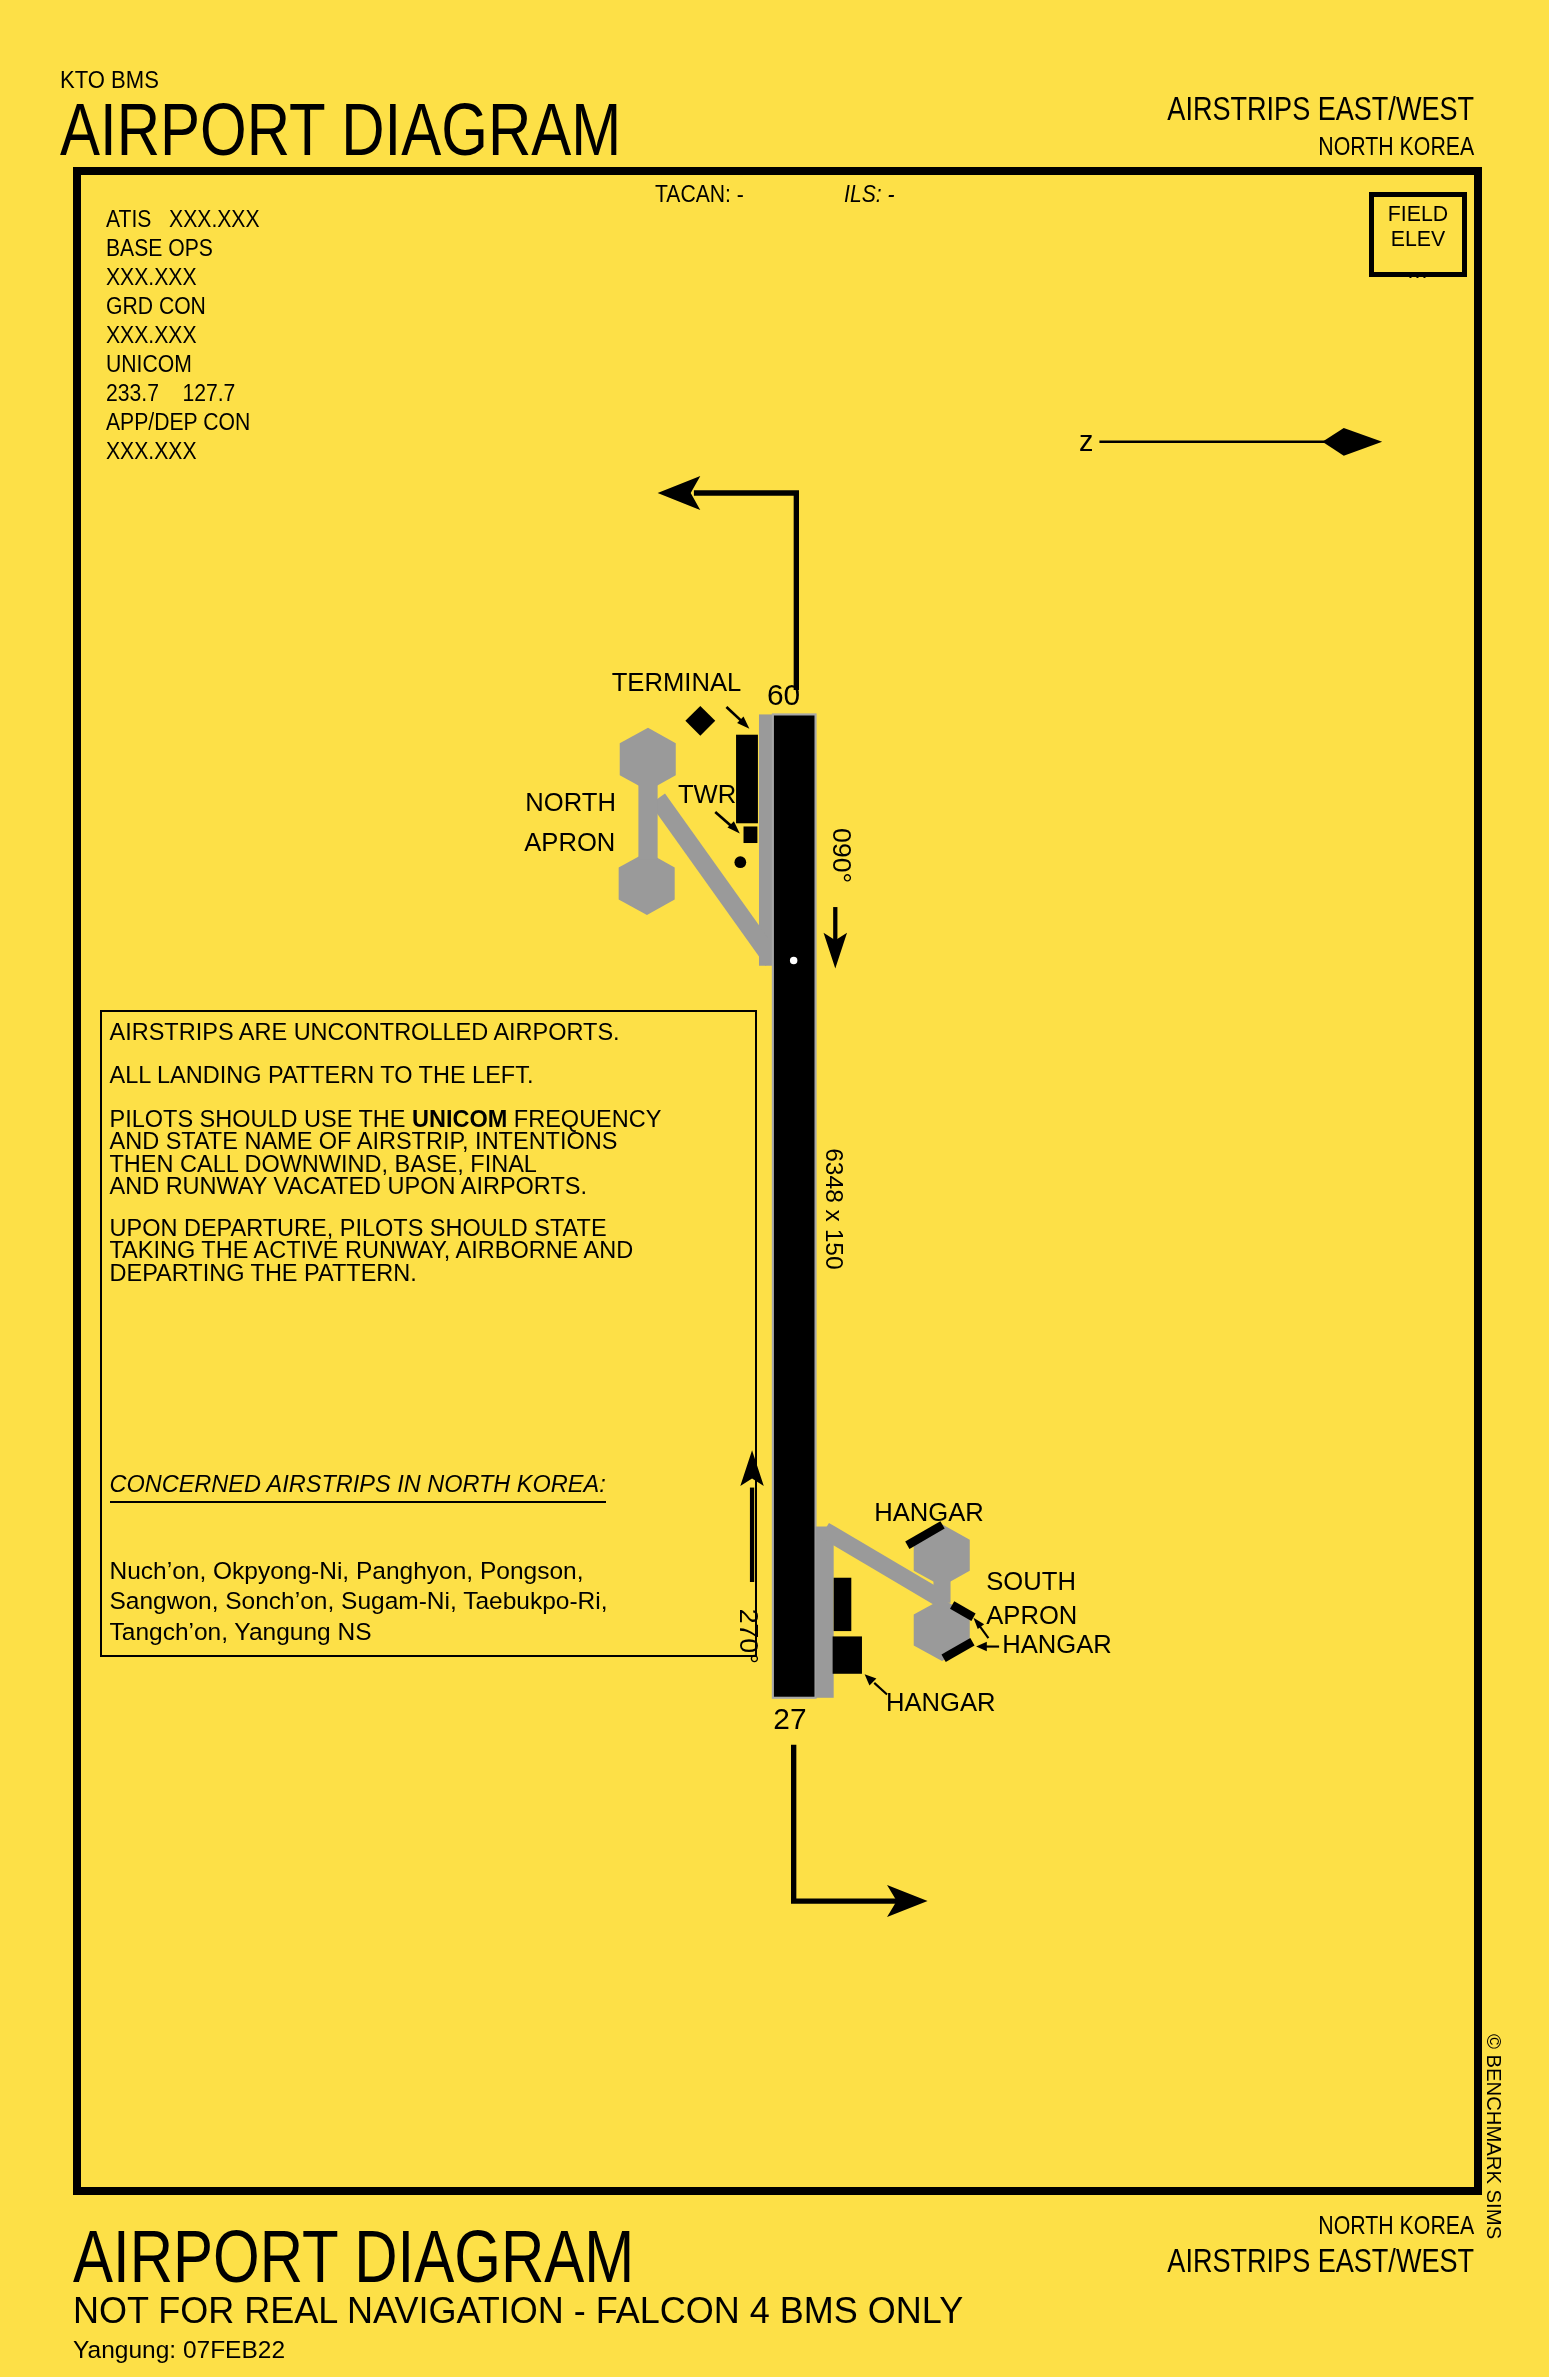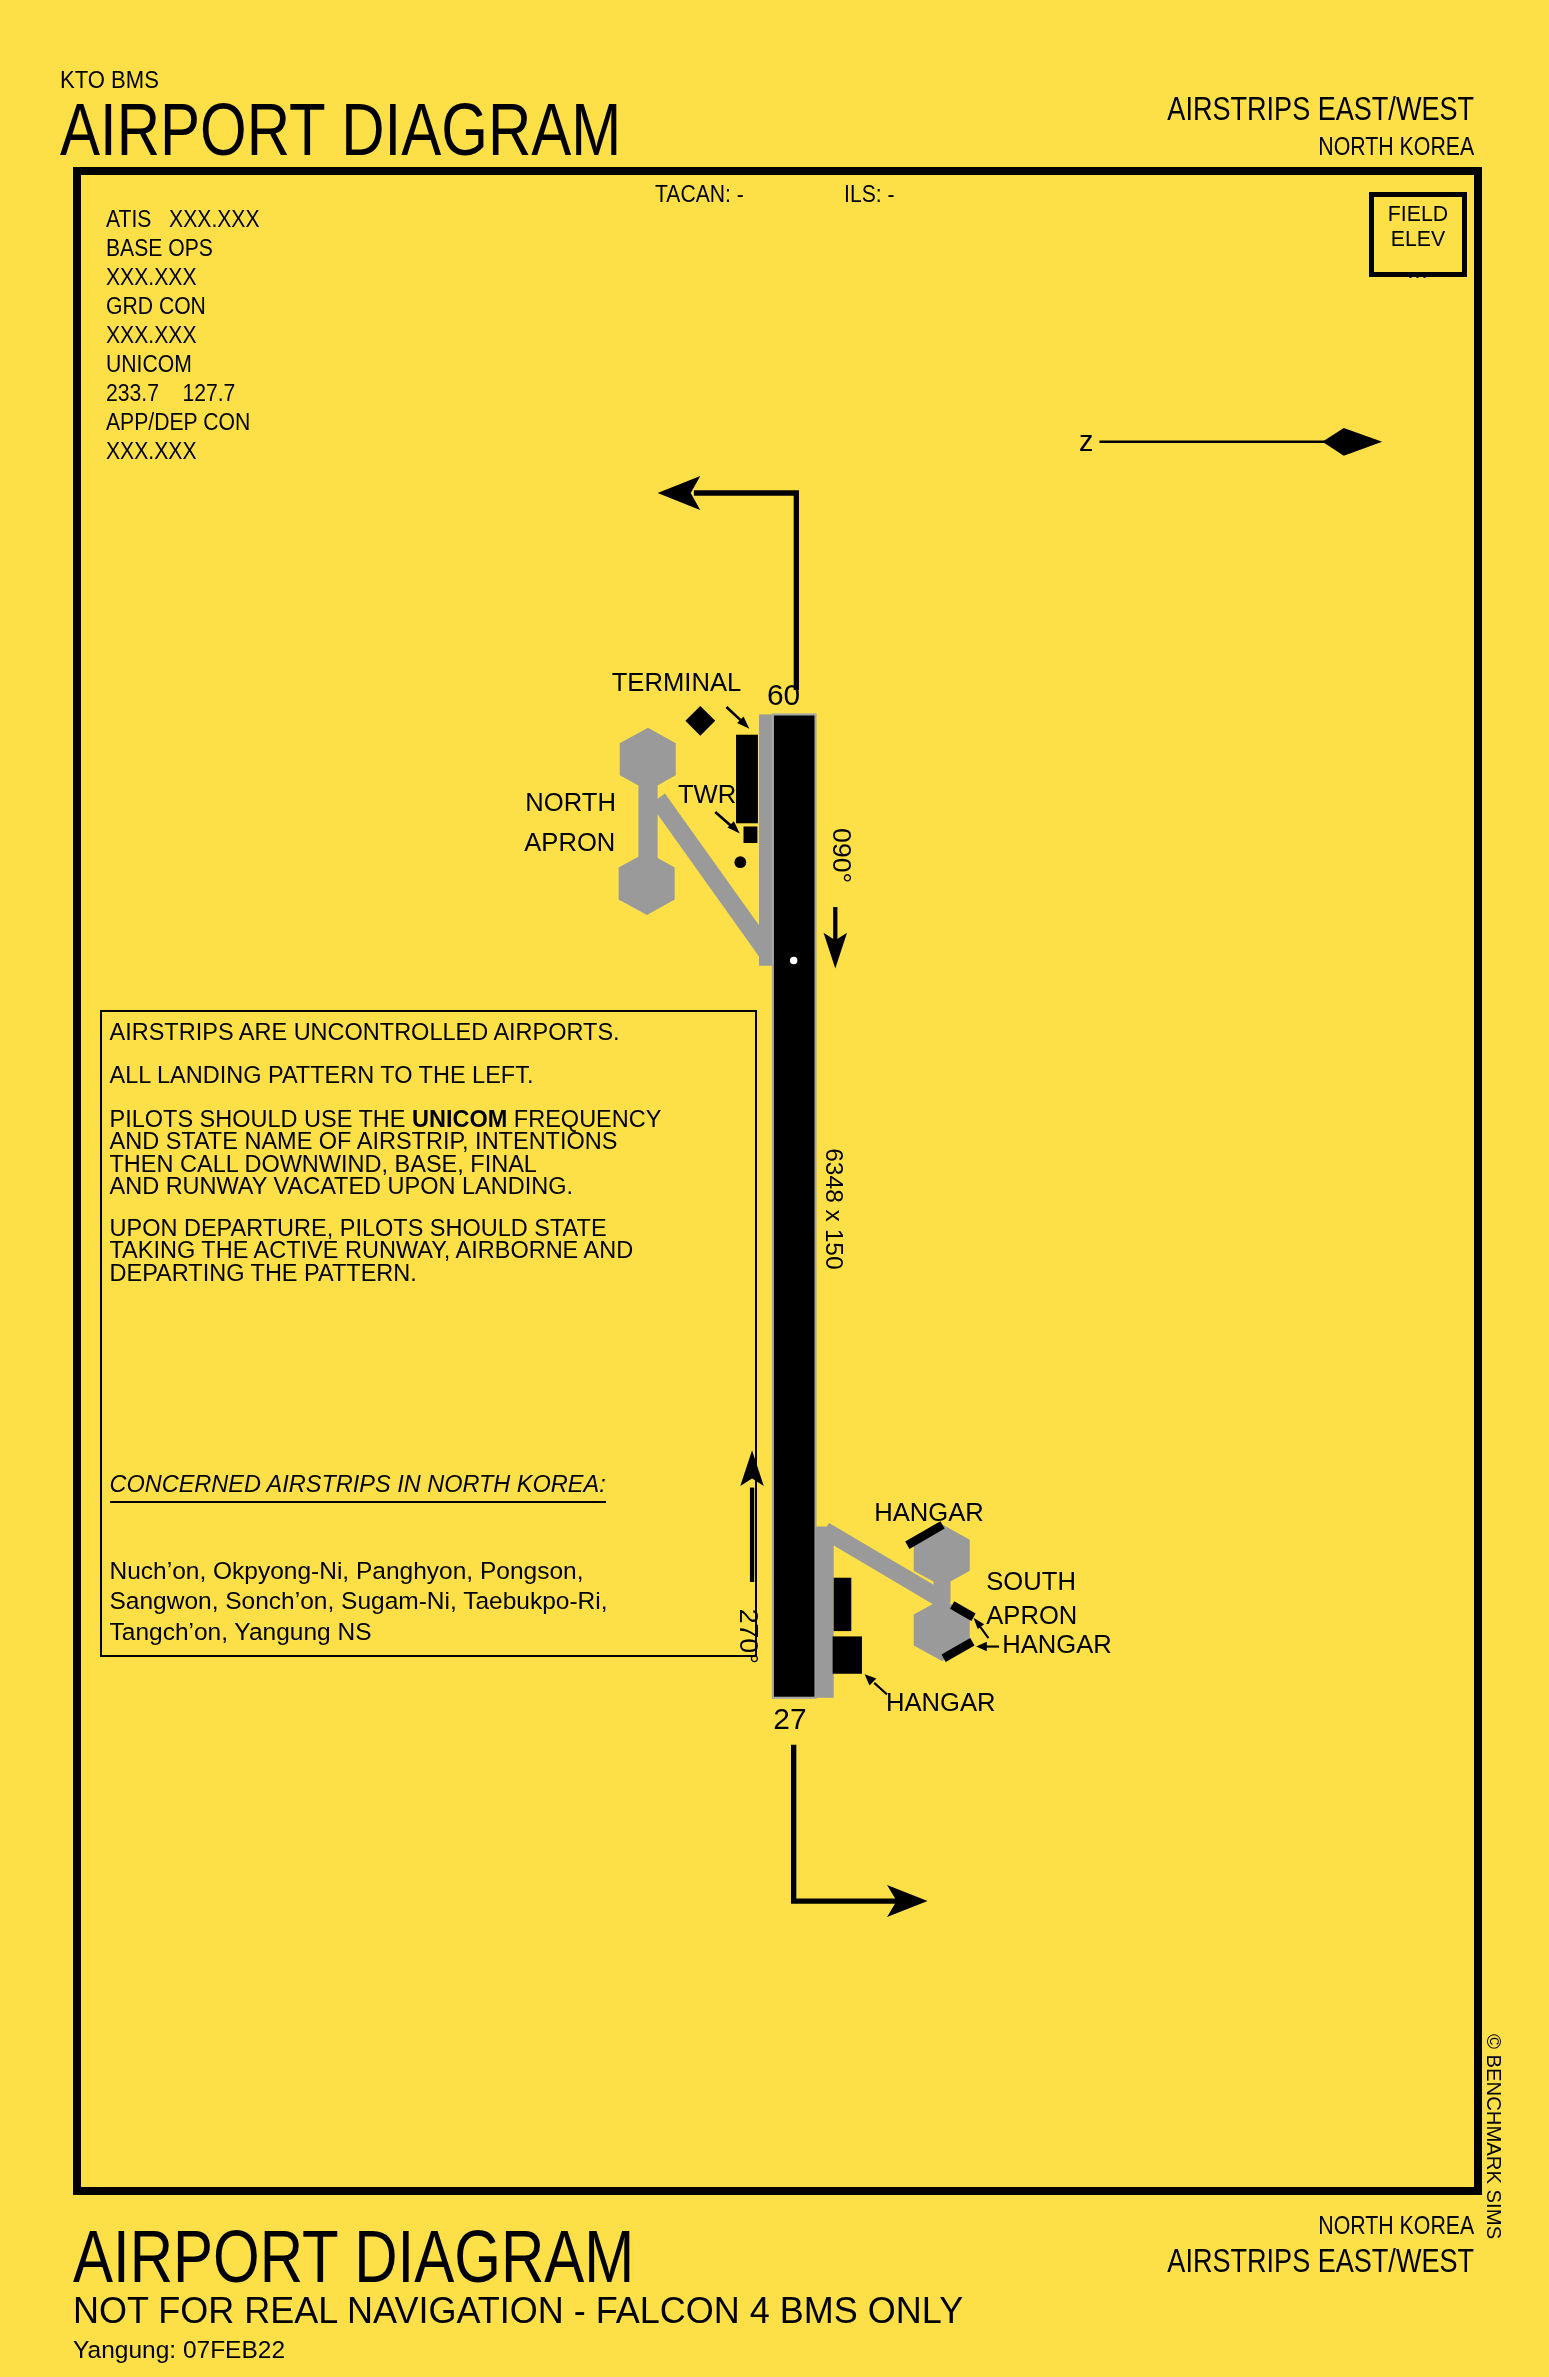--- a/index.html
+++ b/index.html
@@ -7,21 +7,21 @@
         font-family:"Liberation Sans",sans-serif;color:#000;}
   .abs{position:absolute;}
   .cond-l{display:inline-block;transform:scaleX(.9);transform-origin:0 0;}
   .cond-t{display:inline-block;transform:scaleX(.8);transform-origin:0 0;}
   .cond-r{display:inline-block;transform:scaleX(.82);transform-origin:100% 0;}
   .pre{white-space:pre;}
   #main-box{position:absolute;left:73px;top:167px;width:1409px;height:2028px;
             border:8px solid #000;box-sizing:border-box;background:transparent;}
   #comm{left:80px;top:176px;font-size:23.5px;line-height:29px;}
   #tacan{left:655px;top:181px;font-size:23.5px;}
-  #ils{left:844px;top:181px;font-size:23.5px;}
+  #ils{left:844px;top:181px;font-size:23.5px;font-style:italic;}
   #field-elev{left:1369px;top:192px;width:98px;height:85px;border:5.9px solid #000;
               box-sizing:border-box;text-align:center;font-size:21.3px;line-height:24.5px;padding-top:5.3px;}
   #field-elev .dots{margin-top:7.5px;letter-spacing:1.1px;}
   #kto{left:60px;top:66px;font-size:24.5px;}
   #title-top{left:60px;top:92px;font-size:75px;line-height:1;}
   .hdr-right{right:76px;text-align:right;}
   #hdr-airport{top:90px;font-size:33px;}
   #hdr-country{top:131px;font-size:26px;}
   #notes-box{position:absolute;left:100px;top:1010px;width:657px;height:647px;
              border:2.7px solid #000;box-sizing:border-box;}
@@ -143,21 +143,21 @@
 
     <text transform="translate(2786,3812) rotate(90)" font-size="38">© BENCHMARK SIMS</text>
   </svg>
 
   <div id="notes-box">
     <div class="nline" style="top:8.5px;">AIRSTRIPS ARE UNCONTROLLED AIRPORTS.</div>
     <div class="nline" style="top:52px;">ALL LANDING PATTERN TO THE LEFT.</div>
     <div class="nline" style="top:96px;"><span>PILOTS SHOULD USE THE </span><span class="unicom">UNICOM</span><span> FREQUENCY</span></div>
     <div class="nline" style="top:118px;">AND STATE NAME OF AIRSTRIP, INTENTIONS</div>
     <div class="nline" style="top:141px;">THEN CALL DOWNWIND, BASE, FINAL</div>
-    <div class="nline" style="top:163px;">AND RUNWAY VACATED UPON LANDING.</div>
+    <div class="nline" style="top:163px;">AND RUNWAY VACATED UPON AIRPORTS.</div>
     <div class="nline" style="top:205px;">UPON DEPARTURE, PILOTS SHOULD STATE</div>
     <div class="nline" style="top:227px;">TAKING THE ACTIVE RUNWAY, AIRBORNE AND</div>
     <div class="nline" style="top:250px;">DEPARTING THE PATTERN.</div>
     <div class="nheading" style="top:459px;font-style:italic;">CONCERNED AIRSTRIPS IN NORTH KOREA:</div>
     <div class="nlist" style="top:544px;">Nuch’on, Okpyong-Ni, Panghyon, Pongson,</div>
     <div class="nlist" style="top:574px;">Sangwon, Sonch’on, Sugam-Ni, Taebukpo-Ri,</div>
     <div class="nlist" style="top:605px;">Tangch’on, Yangung NS</div>
   </div>
 
   <div id="ftr-title" class="abs"><span class="cond-t">AIRPORT DIAGRAM</span></div>

